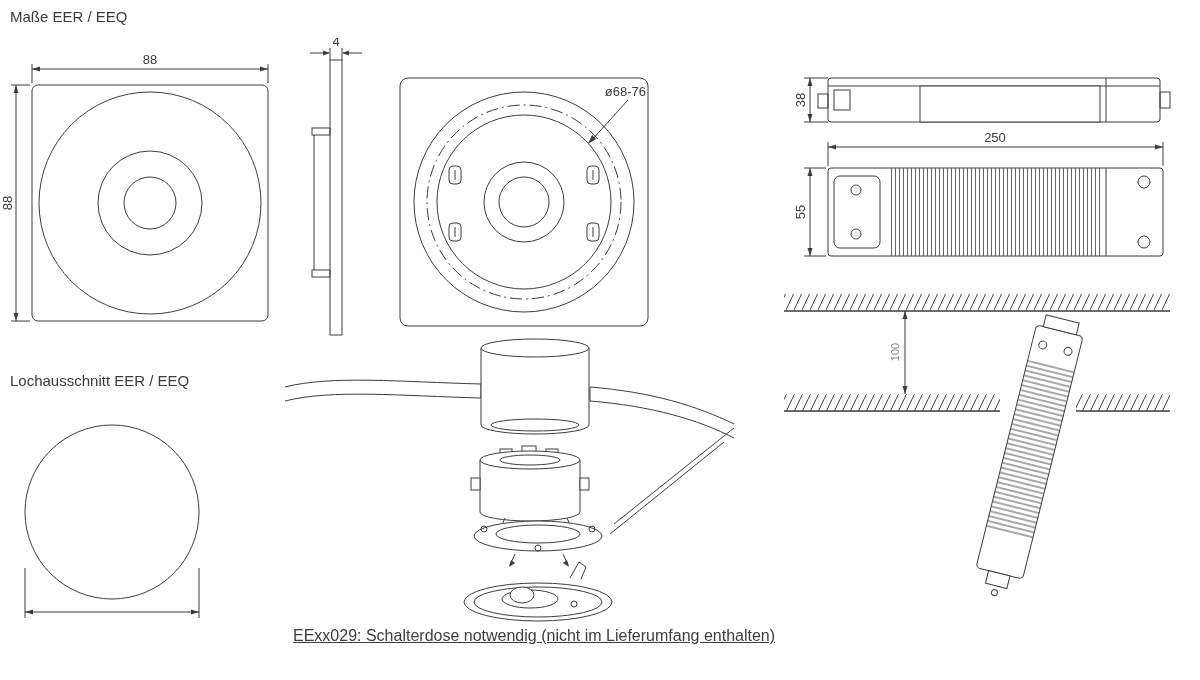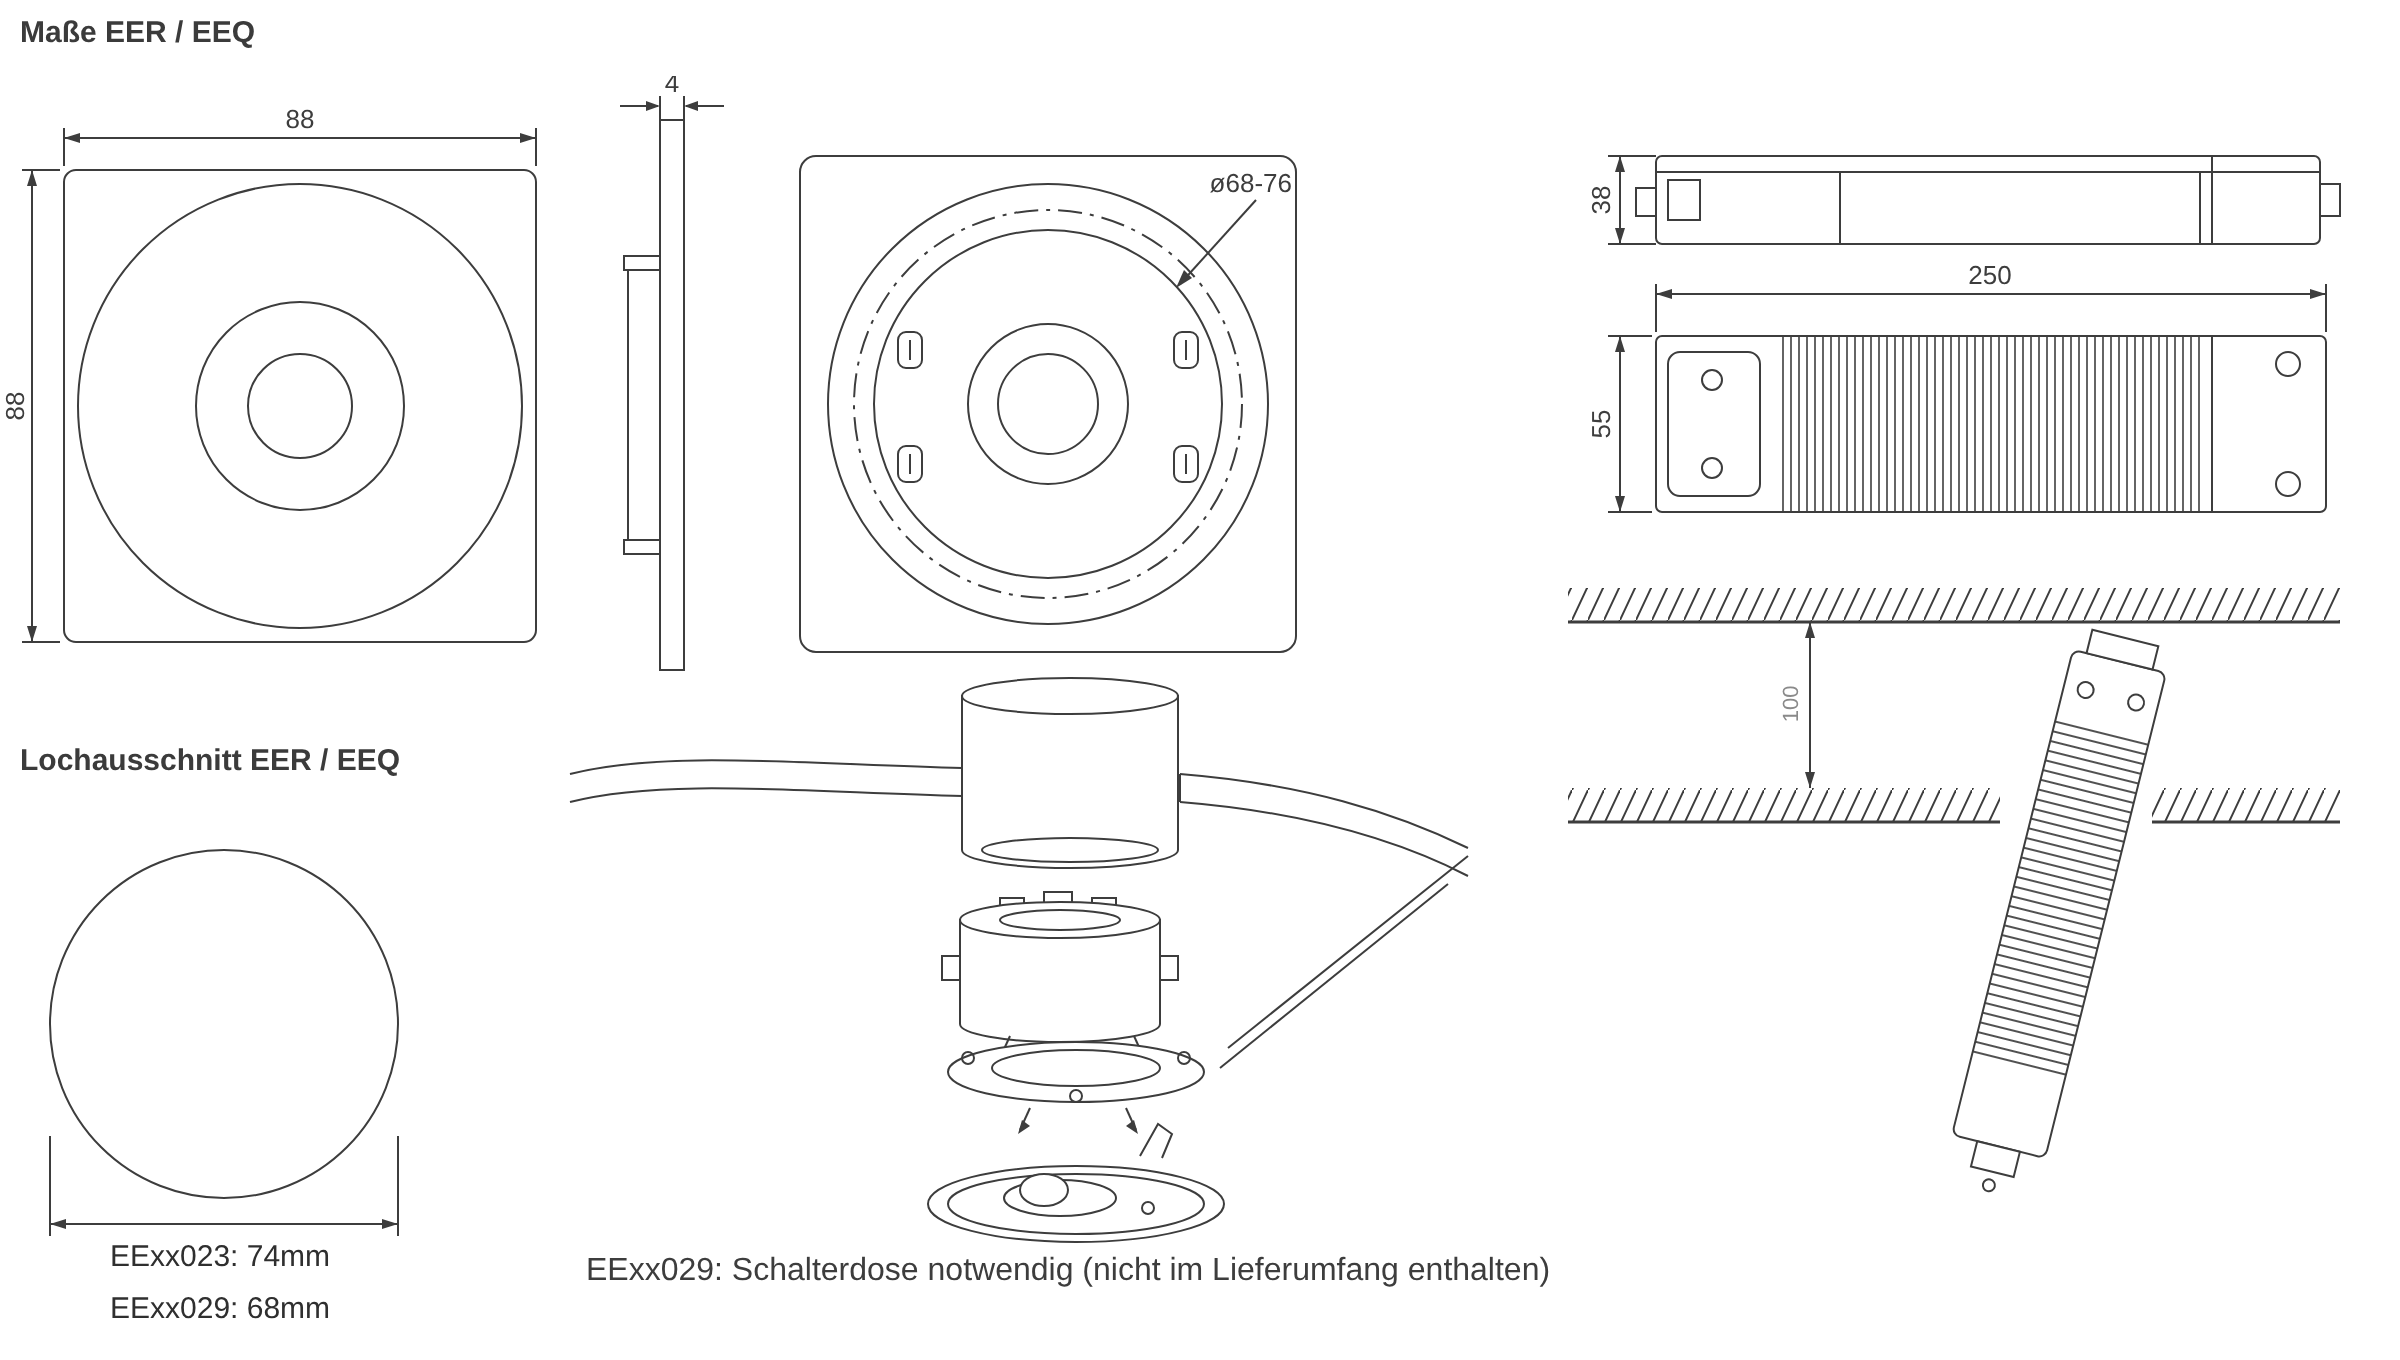--- a/index.html
+++ b/index.html
@@ -1,28 +1,28 @@
 <!DOCTYPE html>
 <html><head>
 <meta charset="utf-8">
 <style>
   * { margin:0; padding:0; box-sizing:border-box; }
   html,body { background:#ffffff; font-family:"Liberation Sans", sans-serif; }
   #page { position:relative; width:1200px; height:680px; background:#ffffff; overflow:hidden; color:#3d3d3d; }
-  .heading { position:absolute; font-size:15px; font-weight:700; color:#3b3b3b; white-space:nowrap; }
+  .heading { position:absolute; font-size:15px; font-weight:400; color:#3b3b3b; white-space:nowrap; }
   .drawing { position:absolute; }
   svg .ln   { stroke:#3d3d3d; stroke-width:1; fill:none; }
   svg .lnw  { stroke:#3d3d3d; stroke-width:1; fill:#ffffff; }
   svg .thick{ stroke:#3d3d3d; stroke-width:1.6; fill:none; }
   svg .tri  { fill:#3d3d3d; stroke:none; }
   svg .dd   { stroke-dasharray:12 4 2 4; }
   svg text  { font-family:"Liberation Sans", sans-serif; font-size:13px; fill:#3d3d3d; }
   svg text.dim-gray { fill:#8a8a8a; font-size:11px; }
   .cutout-labels { position:absolute; font-size:15px; color:#2f2f2f; line-height:26px; white-space:nowrap; }
-  .note { position:absolute; font-size:16px; color:#3d3d3d; white-space:nowrap; }
+  .note { position:absolute; font-size:16px; color:#3d3d3d; white-space:nowrap;text-decoration:underline; }
 </style>
 </head>
 <body>
 
 <div id="page">
 
   <div class="heading" style="left:10px;top:8px">Maße EER / EEQ</div>
   <div class="heading" style="left:10px;top:372px">Lochausschnitt EER / EEQ</div>
 
   <svg class="drawing" style="left:0;top:38px" width="290" height="310" viewBox="0 0 290 310">
@@ -156,24 +156,20 @@
   </svg>
 
   <svg class="drawing" style="left:0;top:398px" width="230" height="235" viewBox="0 0 230 235">
     <circle class="ln" cx="112" cy="114" r="87"></circle>
     <line class="ln" x1="25" y1="170" x2="25" y2="220"></line>
     <line class="ln" x1="199" y1="170" x2="199" y2="220"></line>
     <line class="ln" x1="25" y1="214" x2="199" y2="214"></line>
     <polygon class="tri" points="25,214 33,211.5 33,216.5"></polygon>
     <polygon class="tri" points="199,214 191,211.5 191,216.5"></polygon>
   </svg>
-  <div class="cutout-labels" style="left:55px;top:616px">
-    <div>EExx023: 74mm</div>
-    <div>EExx029: 68mm</div>
-  </div>
 
   <svg class="drawing" style="left:272px;top:332px" width="480" height="300" viewBox="0 0 480 300">
 
     <path class="ln" d="M13,55 C60,43 130,50 209,52"></path>
     <path class="ln" d="M318,55 C380,60 425,74 462,92"></path>
     <path class="ln" d="M13,69 C60,57 130,64 209,66"></path>
     <path class="ln" d="M318,69 C380,74 427,88 462,106"></path>
     <line class="ln" x1="209" y1="52" x2="209" y2="66"></line>
     <line class="ln" x1="318" y1="55" x2="318" y2="69"></line>
 

